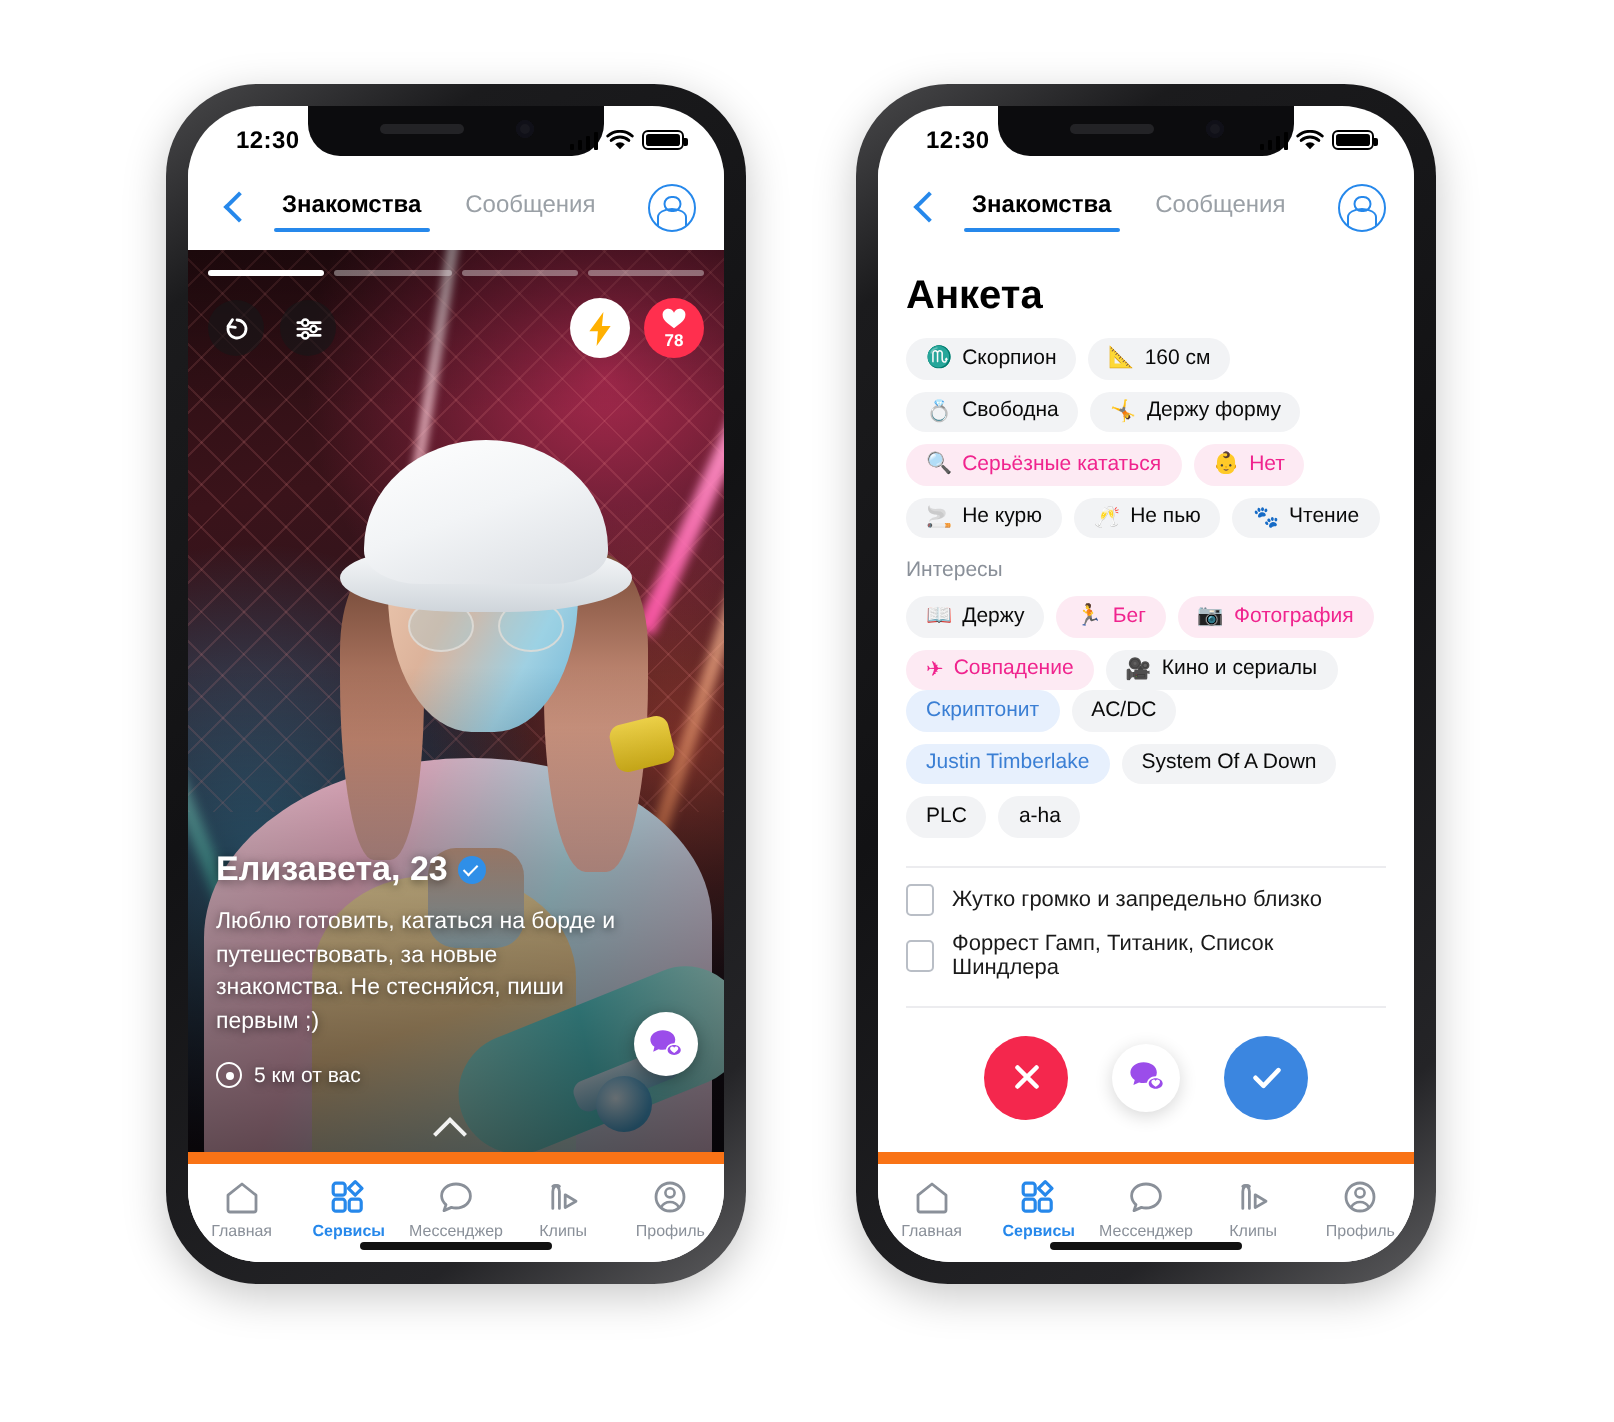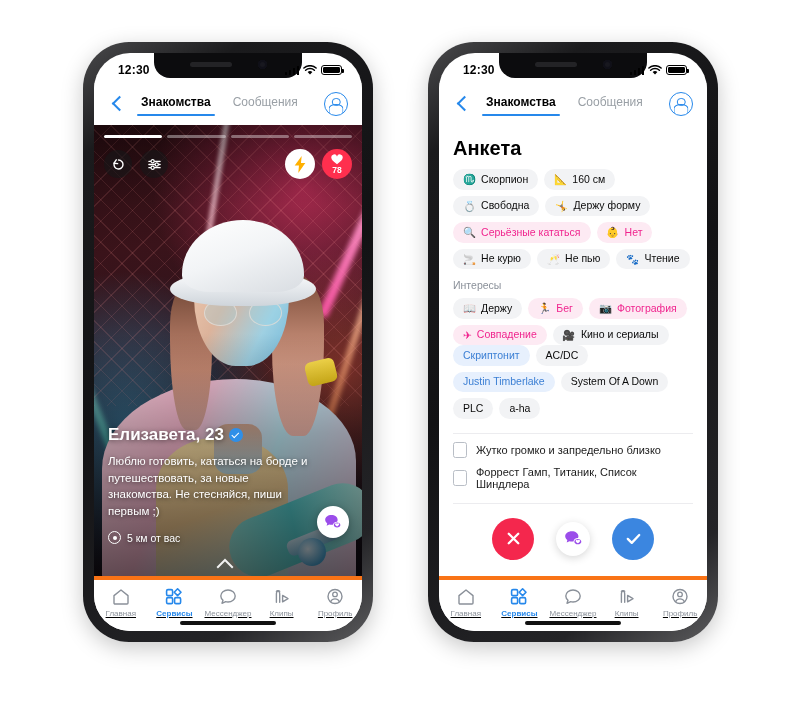--- a/index.html
+++ b/index.html
@@ -231,22 +231,22 @@
   .divider { height:1px; background:#ececef; margin:13px 0 0; }
 
   .actions { display:flex; align-items:center; justify-content:center; gap:22px; padding-top:14px; }
   .act { border-radius:50%; display:flex; align-items:center; justify-content:center; cursor:pointer;}
   .act.no  { width:42px;height:42px; background:#f4274d; }
   .act.msg { width:34px;height:34px; background:#fff; box-shadow:0 2px 9px rgba(0,0,0,.16); }
   .act.yes { width:42px;height:42px; background:#3b86e0; }
 
   
   .bottomnav { position:absolute; left:0; right:0; bottom:0; height:55px; background:#fff;
-               border-top:4px solid #f97316; display:flex; align-items:flex-start;
-               justify-content:space-around; padding-top:7px; z-index:25;text-decoration:underline; }
+               border-top:6px solid #f97316; display:flex; align-items:flex-start;
+               justify-content:space-around; padding-top:7px; z-index:25; }
   .nav-item { display:flex; flex-direction:column; align-items:center; gap:3px; width:52px; cursor:pointer;}
   .nav-label { font-size:8px; color:#8a9099; }
   .nav-item.active .nav-label { color:#2688eb; font-weight:700; }
   .nav-ic { width:20px; height:19px; position:relative; }
   .home-indicator { position:absolute; left:50%; transform:translateX(-50%); bottom:6px;
                     width:96px; height:4px; border-radius:3px; background:#111; z-index:26;}
   svg { display:block; }
 </style>
 </head>
 <body>

